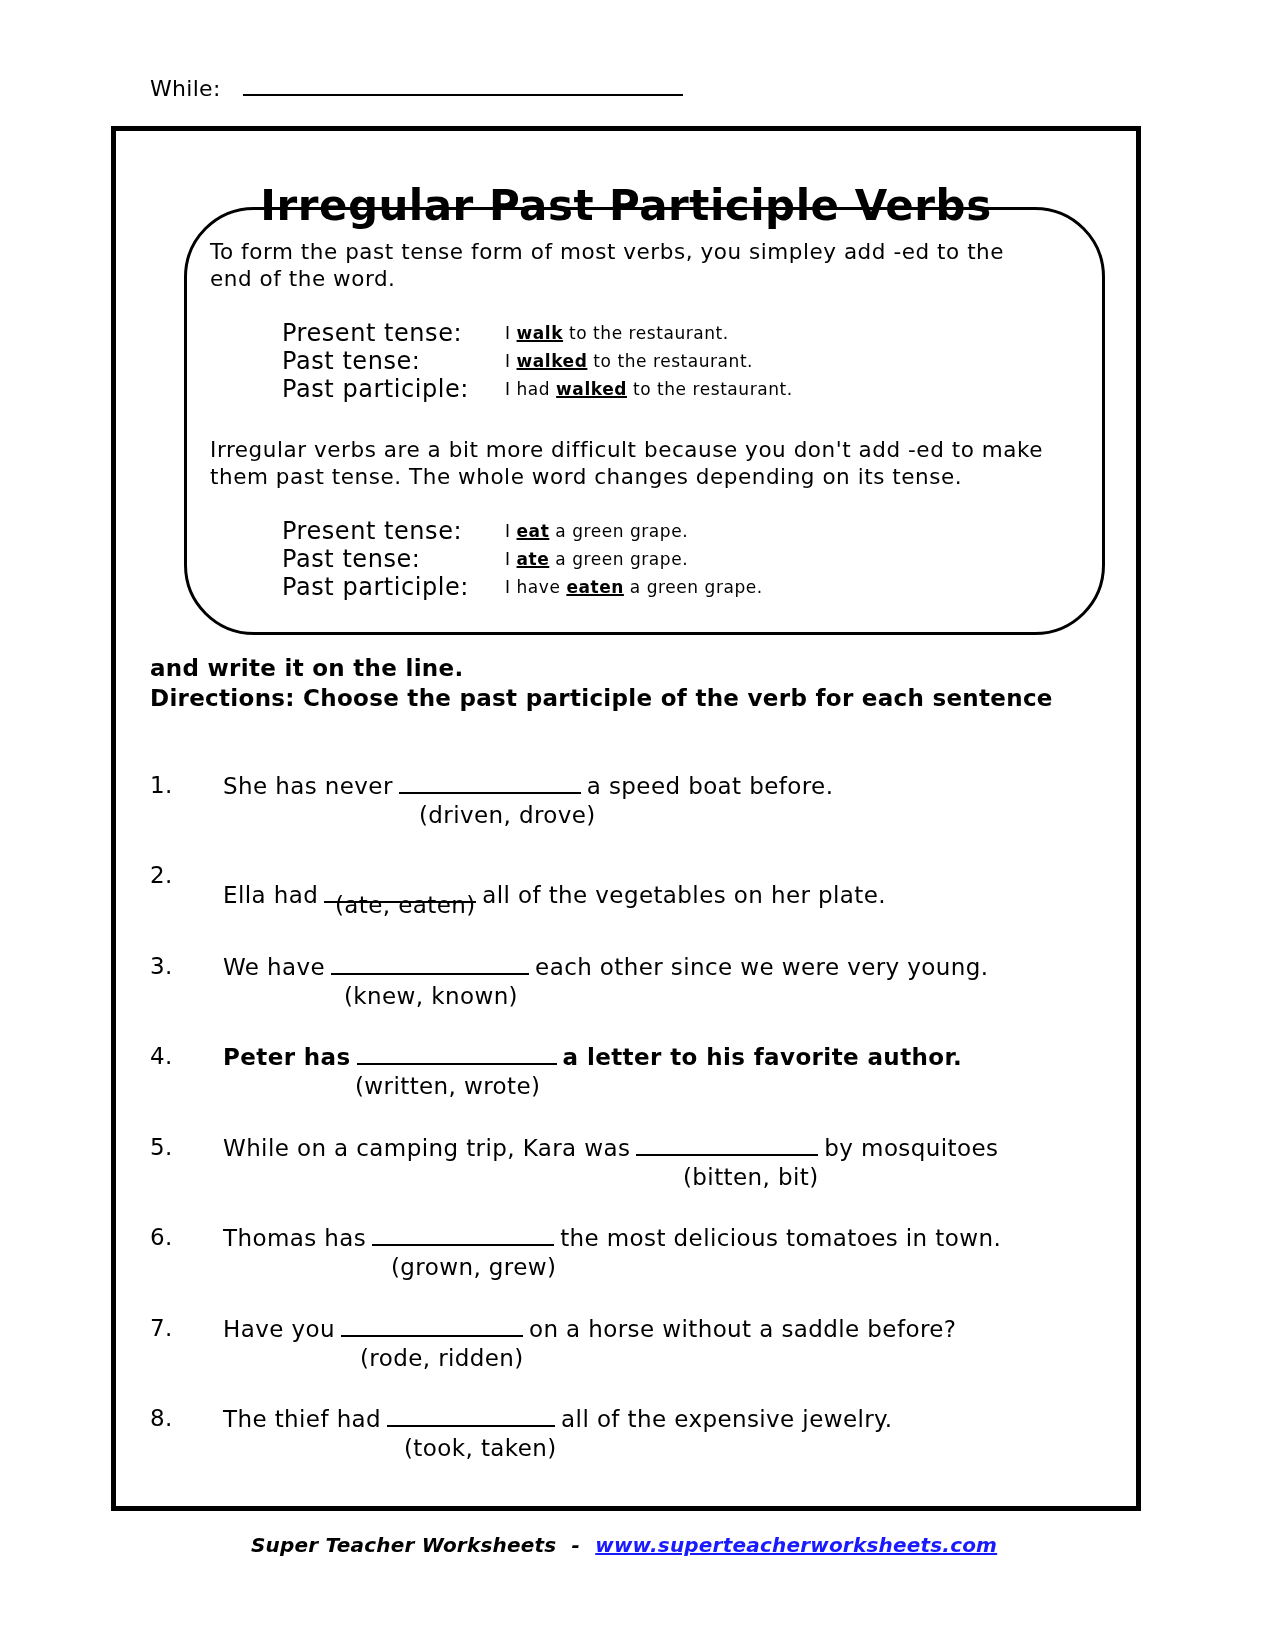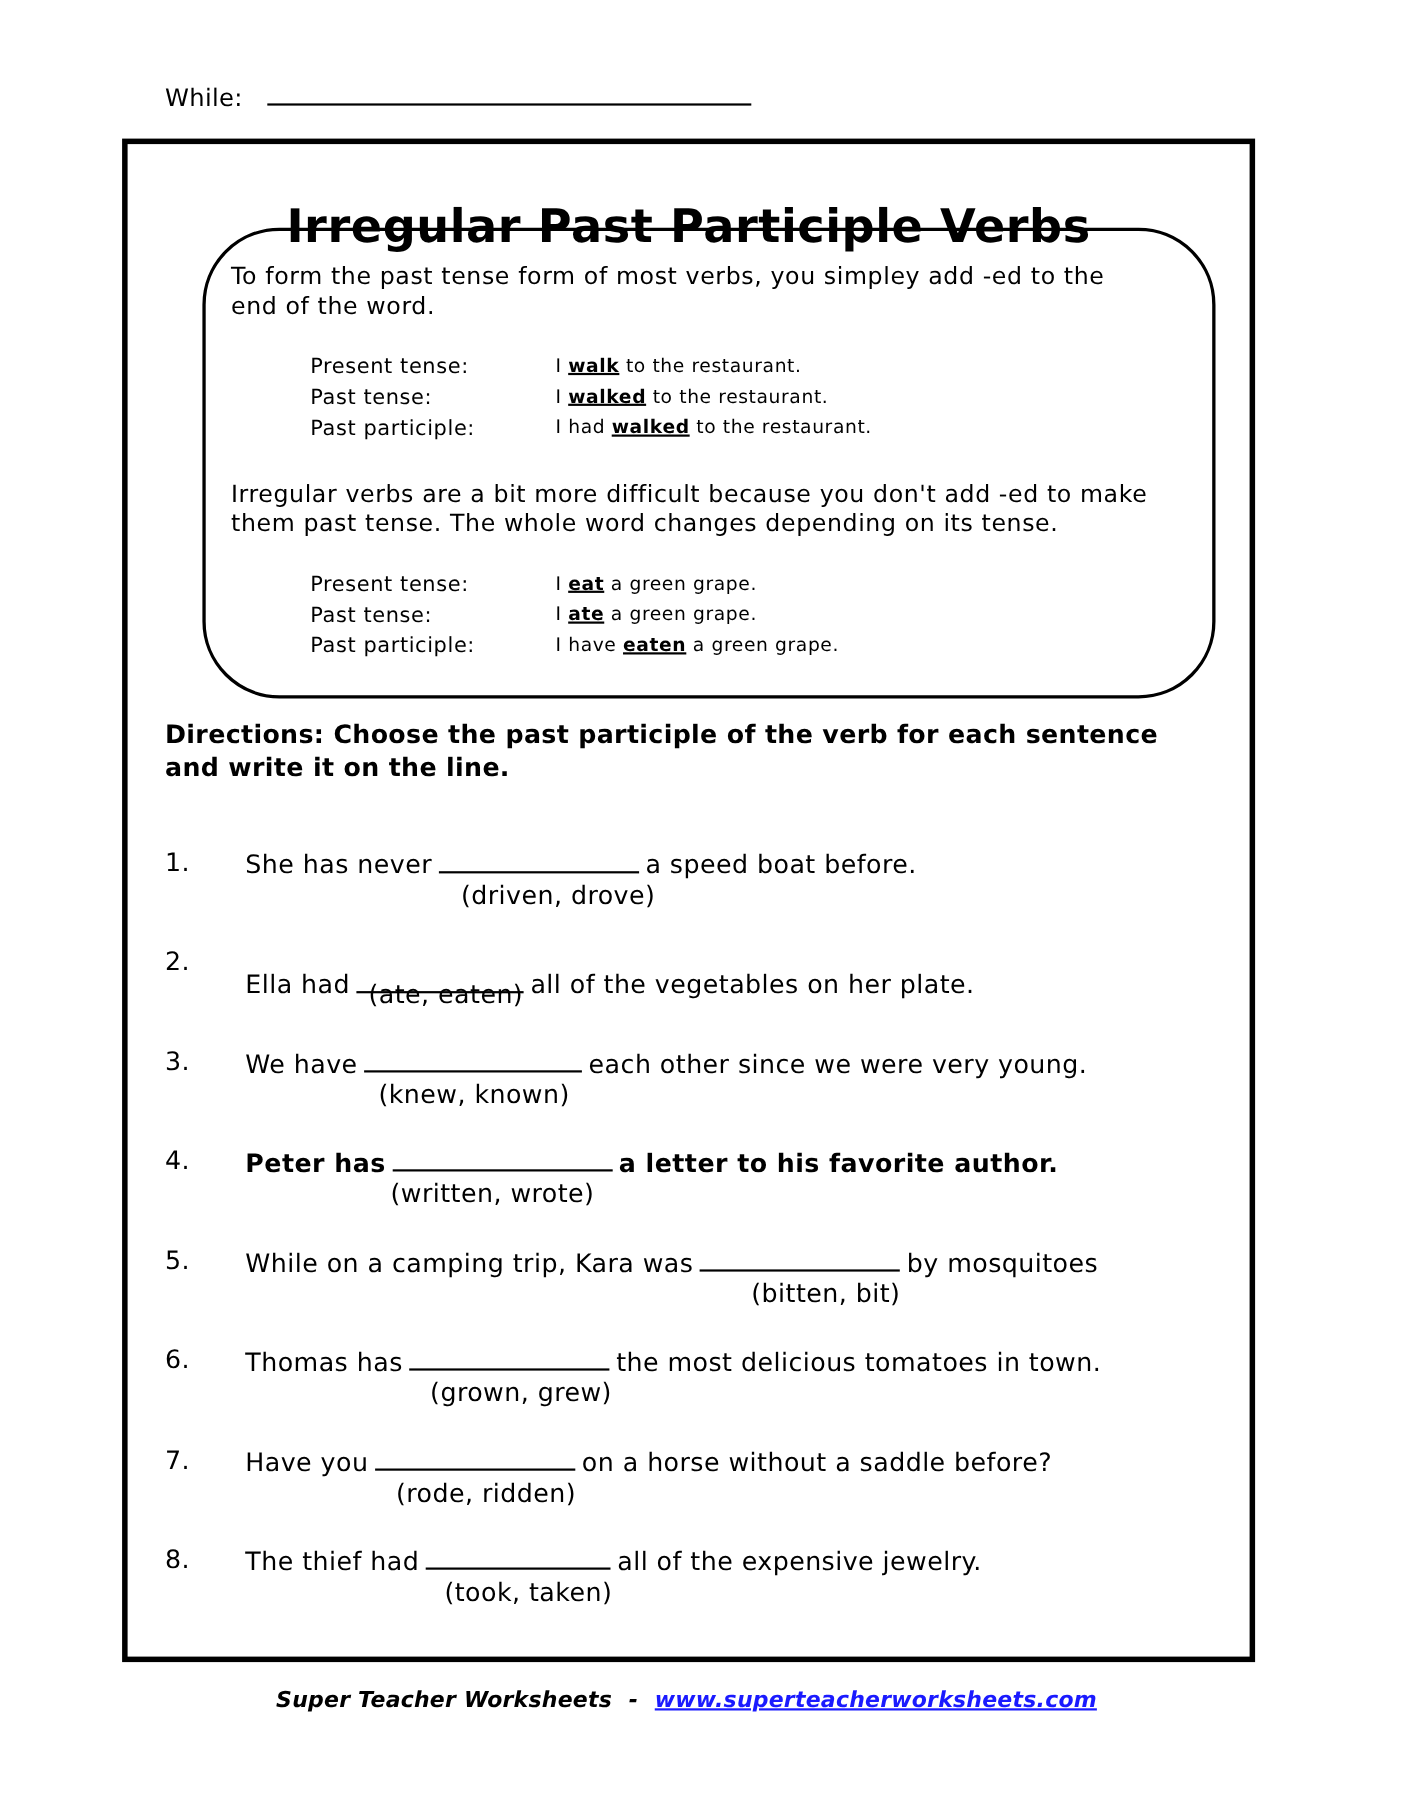--- a/index.html
+++ b/index.html
@@ -7,21 +7,21 @@
          font-family: "DejaVu Sans", sans-serif; color: #000; }
   .abs { position: absolute; }
   .name-row { left: 150px; top: 74px; font-size: 22px; letter-spacing: 0.3px; white-space: nowrap; }
   .name-line { display: inline-block; width: 440px; border-bottom: 2px solid #000; margin-left: 22px; height: 20px; vertical-align: baseline; }
   .frame { left: 111px; top: 126px; width: 1020px; height: 1375px; border: 5px solid #000; }
   .title { left: 111px; top: 138px; width: 1030px; text-align: center; font-size: 42px; font-weight: bold; letter-spacing: 0.5px; margin-top: 43px; }
   .rbox { left: 184px; top: 207px; width: 915px; height: 422px; border: 3px solid #000; border-radius: 70px; }
   .para { font-size: 21.5px; line-height: 27px; letter-spacing: 0.55px; white-space: nowrap; }
   .p1 { left: 210px; top: 238px; }
   .p2 { left: 210px; top: 436px; }
-  .ex-label { font-size: 19px; letter-spacing: 0.55px; white-space: nowrap; line-height: 28px; }
+  .ex-label { font-size: 24px; letter-spacing: 0.55px; white-space: nowrap; line-height: 28px; }
   .ex-sent { font-size: 17px; letter-spacing: 0.55px; white-space: nowrap; line-height: 28px; }
   .ex-sent b { text-decoration: underline; text-decoration-thickness: 2px; }
   .directions { left: 150px; top: 653px; font-size: 23px; font-weight: bold; line-height: 30px; letter-spacing: 0.3px; white-space: nowrap; }
   .item-num { font-size: 23px; letter-spacing: 0.4px; }
   .item-text { font-size: 23px; letter-spacing: 0.4px; white-space: nowrap; }
   .blank { display: inline-block; border-bottom: 2px solid #000; height: 20px; vertical-align: baseline; margin: 0 6px; }
   .choices { font-size: 23px; letter-spacing: 0.4px; white-space: nowrap; }
   .footer { left: 251px; top: 1533px; font-size: 20px; font-weight: bold; font-style: italic; white-space: nowrap; letter-spacing: 0.2px; }
   .footer a { color: #1a1aff; text-decoration: underline; }
 </style>
@@ -64,22 +64,22 @@
   <div>Past tense:</div>
   <div>Past participle:</div>
 </div>
 <div class="abs ex-sent" style="left:505px; top:517px;">
   <div><span>I </span><b>eat</b><span> a green grape.</span></div>
   <div><span>I </span><b>ate</b><span> a green grape.</span></div>
   <div><span>I have </span><b>eaten</b><span> a green grape.</span></div>
 </div>
 
 <div class="abs directions">
+  <div>and write it on the line.</div>
   <div>Directions:  Choose the past participle of the verb for each sentence</div>
-  <div>and write it on the line.</div>
 </div>
 
 <div class="abs item-num" style="left:150px; top:772px;">1.</div>
 <div class="abs item-text" style="left:223px; top:772px;"><span>She has never</span><span class="blank" style="width:182px;"></span><span>a speed boat before.</span></div>
 <div class="abs choices" style="left:419px; top:802px;">(driven, drove)</div>
 
 <div class="abs item-num" style="left:150px; top:862px;">2.</div>
 <div class="abs item-text" style="left:223px; top:862px;margin-top:19px;"><span>Ella had</span><span class="blank" style="width:152px;"></span><span>all of the vegetables on her plate.</span></div>
 <div class="abs choices" style="left:335px; top:892px;">(ate, eaten)</div>
 

